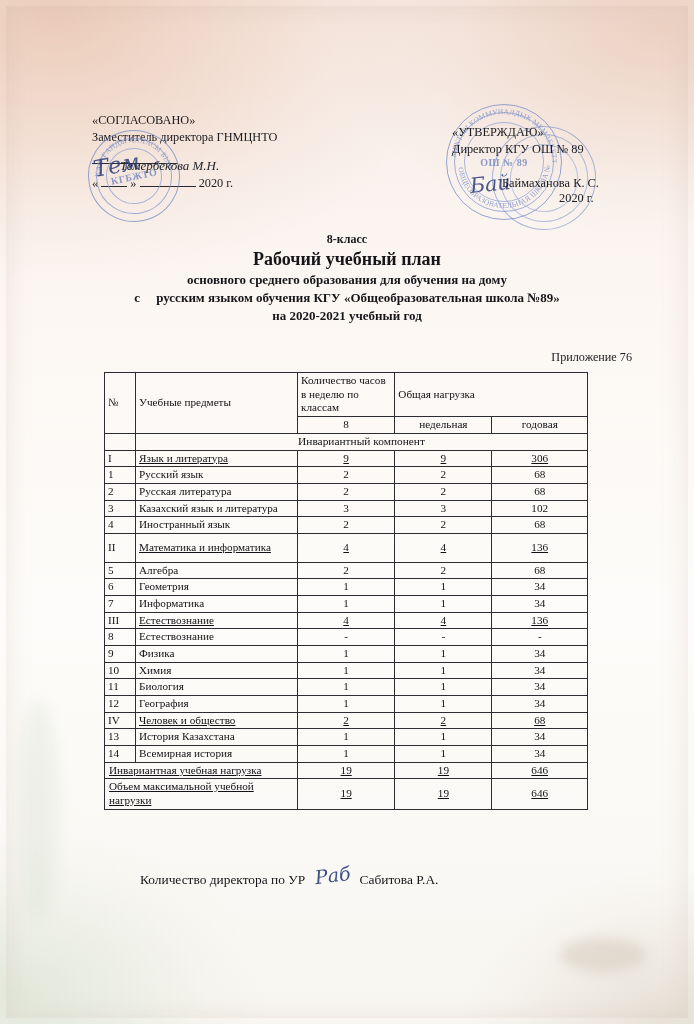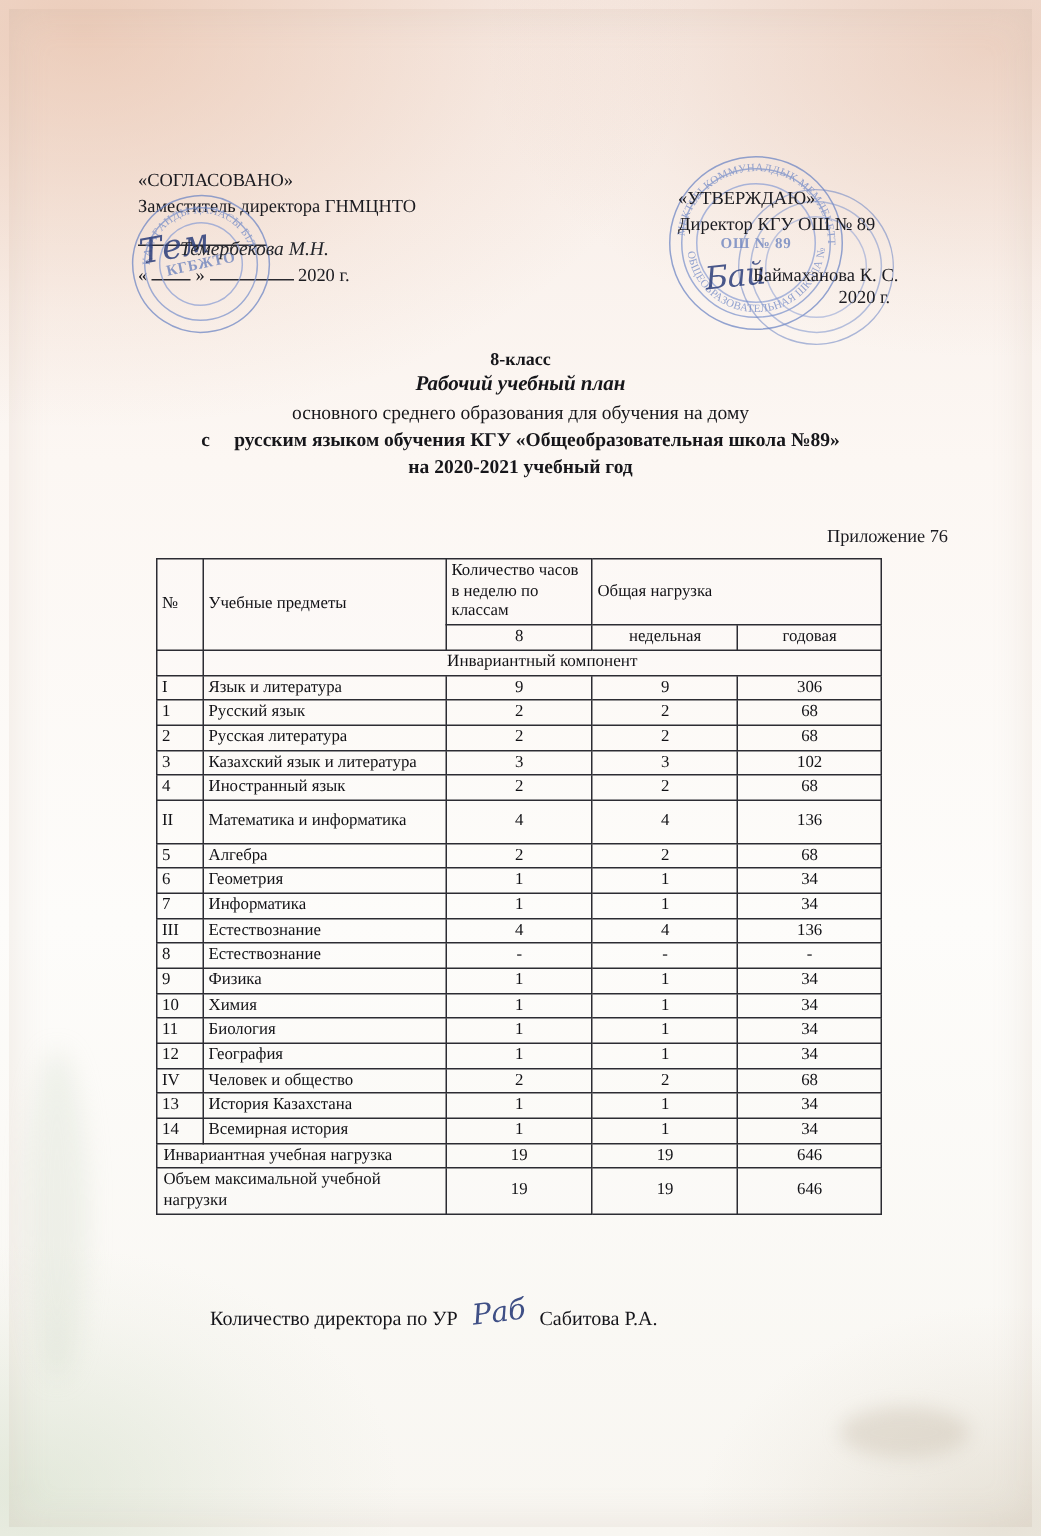--- a/index.html
+++ b/index.html
@@ -187,27 +187,26 @@
     top: 232px;
     text-align: center;
     color: #16161a;
   }
   .title-block .grade {
     font-size: 12px;
     font-weight: bold;
     margin-bottom: 2px;
   }
   .title-block .l1 {
-    font-size: 14px;
-    font-weight: bold;
-    font-style: italic;
+    font-size: 18px;
+    font-weight: bold;
   }
   .title-block .l2 {
     font-size: 13px;
-    font-weight: normal;
+    font-weight: bold;
     margin-top: 2px;
   }
   .title-block .l3 {
     font-size: 13px;
     font-weight: bold;
     margin-top: 2px;
   }
   .title-block .l3 .lead {
     font-weight: bold;
   }
@@ -253,21 +252,21 @@
     padding: 3px 4px;
     font-size: 11.2px;
   }
   .head-center { text-align: center; }
   .section-row td {
     text-align: center;
     font-weight: bold;
     font-size: 11.4px;
     padding: 2px 0;
   }
-  .bold   { font-weight: bold; }
+  .bold   { font-weight: bold; text-decoration: underline; }
   .tall td { height: 26px; }
   .num { text-align: center; }
   .roman { font-weight: bold; text-align: left; padding-left: 4px; }
 
   
   .footer {
     position: absolute;
     left: 140px;
     top: 866px;
     font-size: 13.4px;

